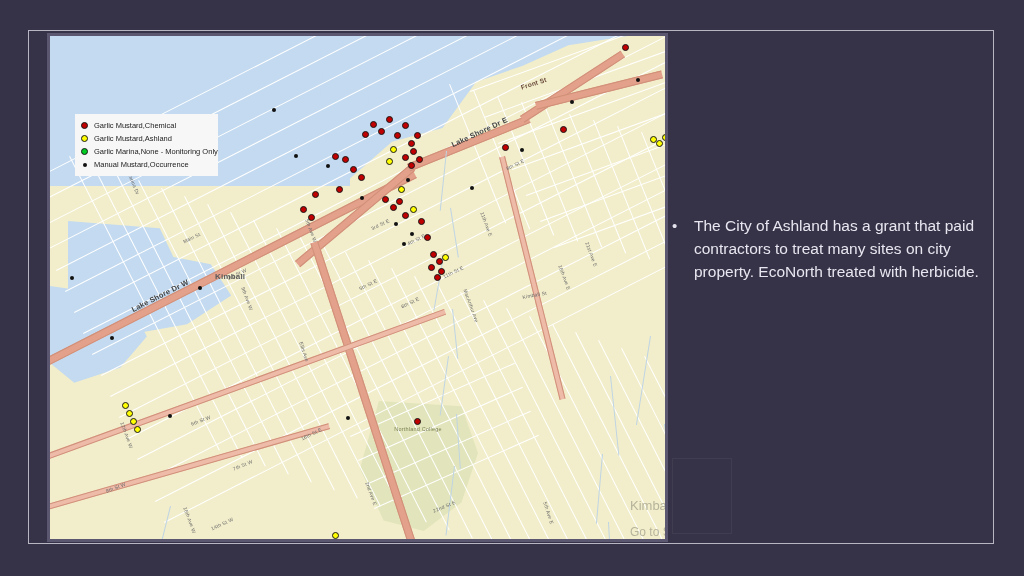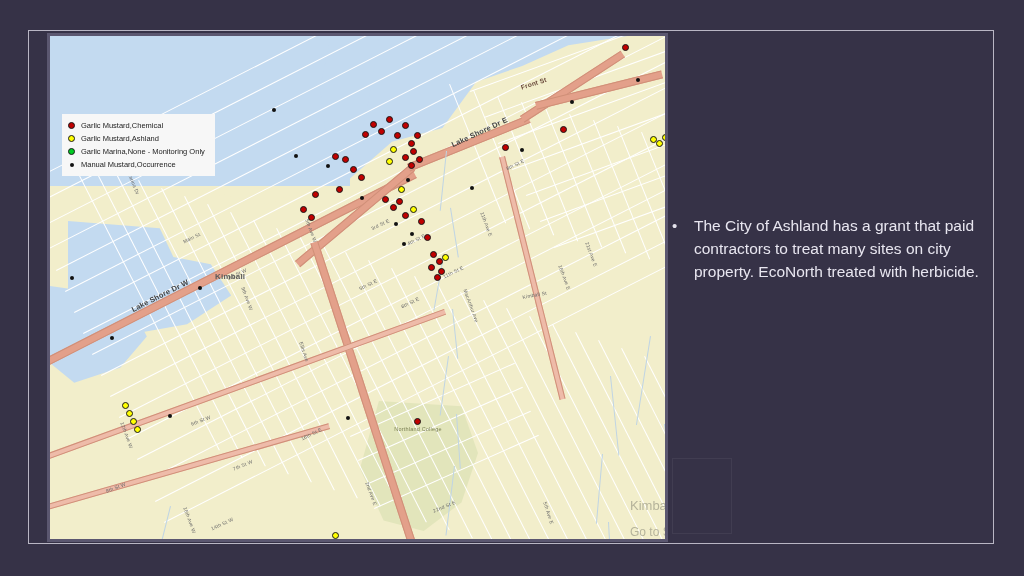--- a/index.html
+++ b/index.html
@@ -173,24 +173,24 @@
     font-size: 25px;
     font-weight: bold;
     color: #111111;
     letter-spacing: -0.3px;
     z-index: 30;
   }
 
   
   #legend {
     position: absolute;
-    left: 12px;
+    left: 25px;
     top: 78px;
     background: #f7f7f7;
-    padding: 5px 10px 5px 6px;
+    padding: 5px 0 5px 6px;
     z-index: 30;
   }
   .legend-row {
     display: flex;
     align-items: center;
     height: 13px;
   }
   .legend-swatch {
     width: 7px; height: 7px;
     border-radius: 50%;

